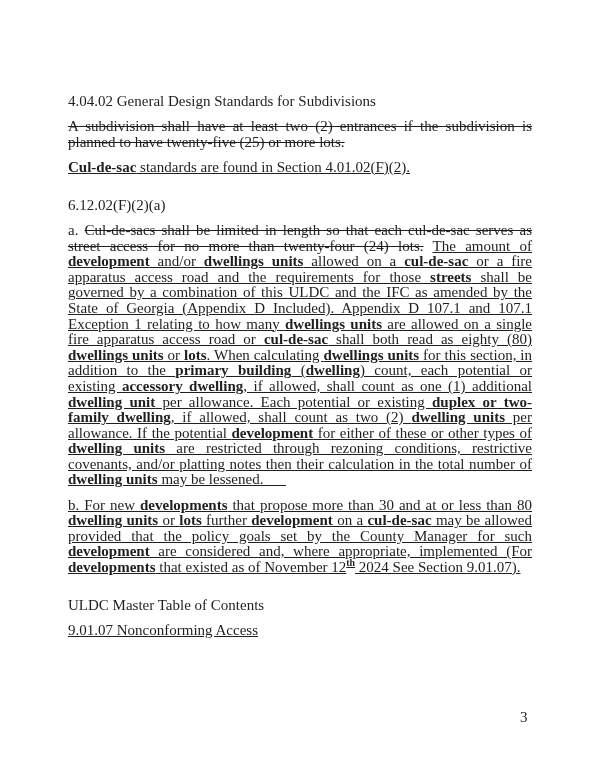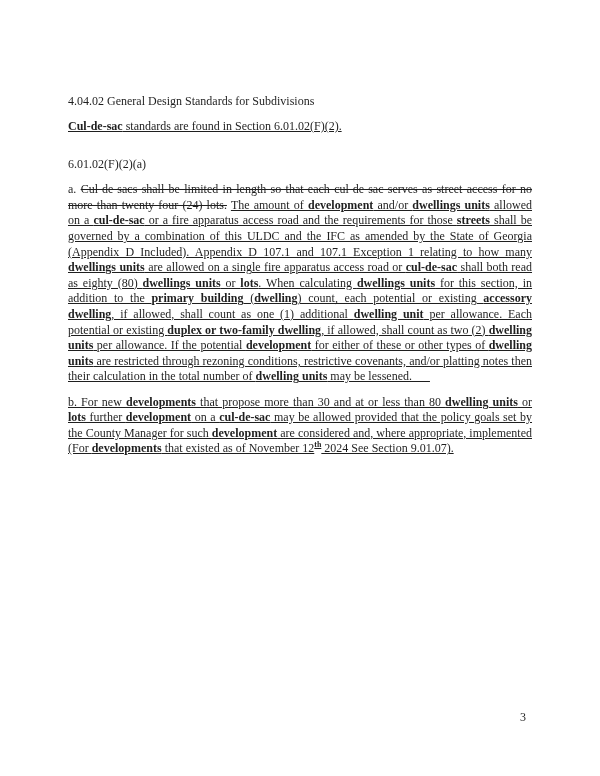--- a/index.html
+++ b/index.html
@@ -2,21 +2,21 @@
 <html><head>
 <meta charset="utf-8">
 <style>
   html, body { margin: 0; padding: 0; background: #ffffff; }
   .page {
     position: relative;
     width: 600px;
     height: 776px;
     background: #ffffff;
     font-family: "Liberation Serif", "DejaVu Serif", serif;
-    font-size: 12px;
+    font-size: 15px;
     line-height: 15.6px;
     color: #1f1f1f;
     overflow: hidden;
   }
   .content {
     position: absolute;
     left: 68px;
     right: 68px;
     top: 94px;
   }
@@ -33,21 +33,24 @@
     top: 710px;
     left: 520px;
   }
 </style>
 </head>
 <body>
 
 <div class="page">
   <div class="content">
     <p><span>4.04.02 General Design Standards for Subdivisions</span></p>
-    <p><span class="b u">Cul-de-sac</span><span class="u"> standards are found in Section 6.01.02(F)(2).</span></p>
+    <p class="justify"><span class="s">A subdivision shall have at least two (2) entrances if the subdivision is planned to have twenty-five (25) or more lots.</span></p>
+    <p><span class="b u">Cul-de-sac</span><span class="u"> standards are found in Section 4.01.02(F)(2).</span></p>
     <p class="blank"></p>
-    <p><span>6.01.02(F)(2)(a)</span></p>
+    <p><span>6.12.02(F)(2)(a)</span></p>
     <p class="justify"><span>a. </span><span class="s">Cul-de-sacs shall be limited in length so that each cul-de-sac serves as street access for no more than twenty-four (24) lots.</span><span> </span><span class="u">The amount of </span><span class="b u">development</span><span class="u"> and/or </span><span class="b u">dwellings units</span><span class="u"> allowed on a </span><span class="b u">cul-de-sac</span><span class="u"> or a fire apparatus access road and the requirements for those </span><span class="b u">streets</span><span class="u"> shall be governed by a combination of this ULDC and the IFC as amended by the State of Georgia (Appendix D Included).  Appendix D 107.1 and 107.1 Exception 1 relating to how many </span><span class="b u">dwellings units</span><span class="u"> are allowed on a single fire apparatus access road or </span><span class="b u">cul-de-sac</span><span class="u"> shall both read as eighty (80) </span><span class="b u">dwellings units</span><span class="u"> or </span><span class="b u">lots</span><span class="u">.  When calculating </span><span class="b u">dwellings units</span><span class="u"> for this section, in addition to the </span><span class="b u">primary building</span><span class="u"> (</span><span class="b u">dwelling</span><span class="u">) count, each potential or existing </span><span class="b u">accessory dwelling</span><span class="u">, if allowed, shall count as one (1) additional </span><span class="b u">dwelling unit</span><span class="u"> per allowance.  Each potential or existing </span><span class="b u">duplex or two-family dwelling</span><span class="u">, if allowed, shall count as two (2) </span><span class="b u">dwelling units</span><span class="u"> per allowance.  If the potential </span><span class="b u">development</span><span class="u"> for either of these or other types of </span><span class="b u">dwelling units</span><span class="u"> are restricted through rezoning conditions, restrictive covenants, and/or platting notes then their calculation in the total number of </span><span class="b u">dwelling units</span><span class="u"> may be lessened.&nbsp;&nbsp;&nbsp;&nbsp;&nbsp;&nbsp;</span></p>
     <p class="justify"><span class="u">b.  For new </span><span class="b u">developments</span><span class="u"> that propose more than 30 and at or less than 80 </span><span class="b u">dwelling units</span><span class="u"> or </span><span class="b u">lots</span><span class="u"> further </span><span class="b u">development</span><span class="u"> on a </span><span class="b u">cul-de-sac</span><span class="u"> may be allowed provided that the policy goals set by the County Manager for such </span><span class="b u">development</span><span class="u"> are considered and, where appropriate, implemented (For </span><span class="b u">developments</span><span class="u"> that existed as of November 12</span><sup class="u">th</sup><span class="u"> 2024 See Section 9.01.07).</span></p>
     <p class="blank"></p>
+    <p><span>ULDC Master Table of Contents</span></p>
+    <p><span class="u">9.01.07 Nonconforming Access</span></p>
   </div>
   <div class="page-number">3</div>
 </div>
 
 </body></html>

